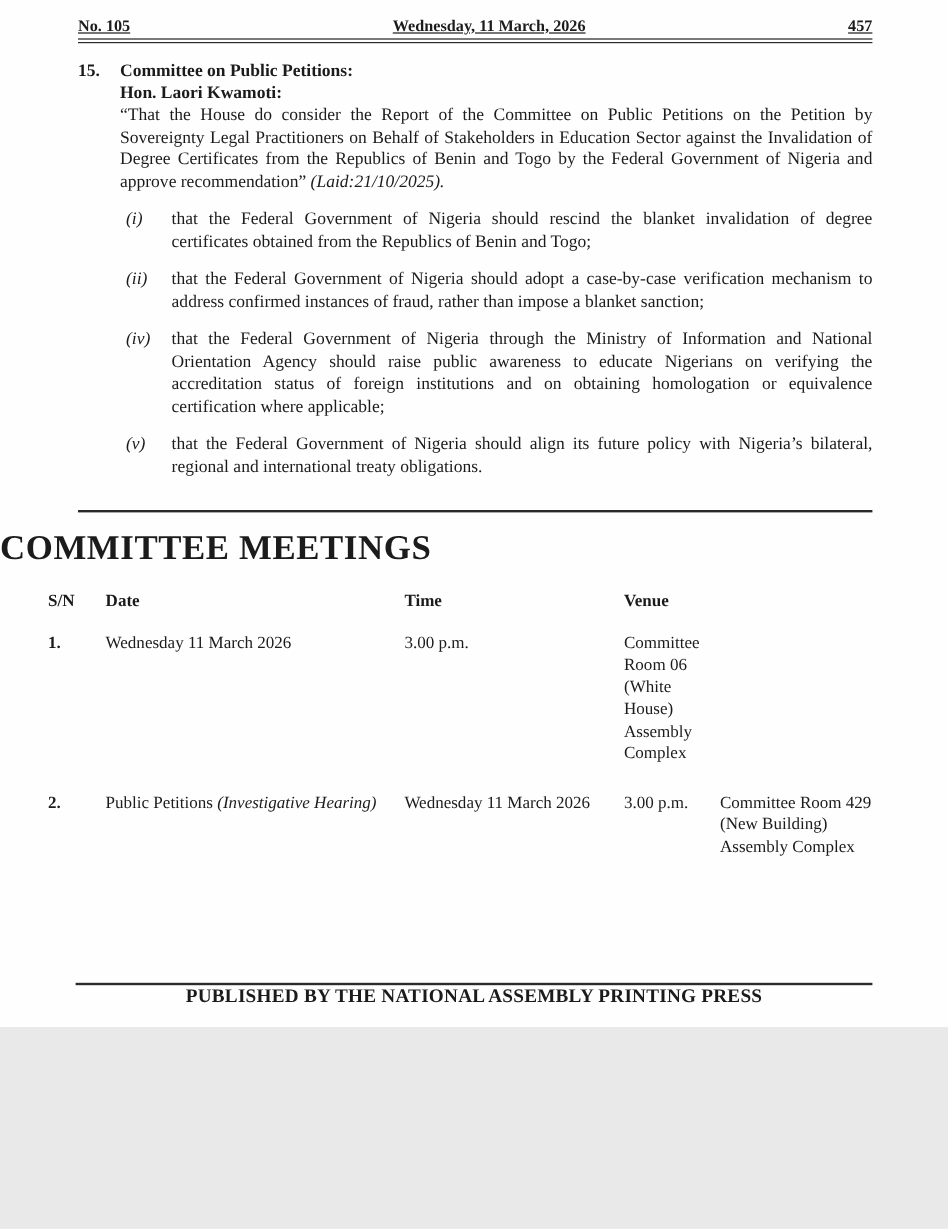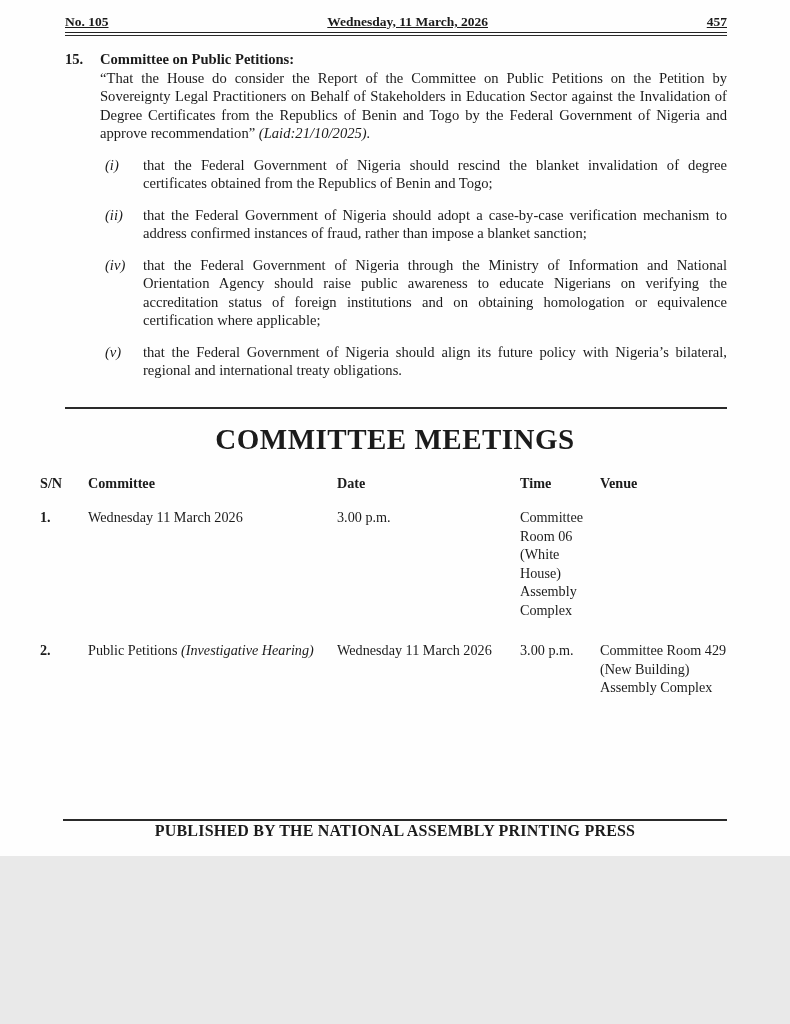--- a/index.html
+++ b/index.html
@@ -55,21 +55,21 @@
   .rec-text{flex:1;text-align:justify;}
 
   
   .section-rule{
     margin:14px 63px 0 65px;
     border-top:2px solid #2a2a2a;
     height:0;
   }
   .section-title{
     margin-top:14px;
-    text-align:center;
+    text-align:left;
     font-weight:bold;
     font-size:29px;
     letter-spacing:.5px;
   }
 
   
   .mtable{
     margin:18px 63px 0 40px;
     font-size:14.2px;
     line-height:18.5px;
@@ -108,20 +108,21 @@
     <span>Wednesday, 11 March, 2026</span>
     <span>457</span>
   </div>
   <div class="runhead-rule2"></div>
 
   <div class="main">
     <div class="item-head">
       <div class="item-number">15.</div>
       <div class="item-body">
         <div class="item-title">Committee on Public Petitions:</div>
+        <div class="item-sponsor">Hon. Laori Kwamoti:</div>
         <div class="motion"><span>“That the House do consider the Report of the Committee on Public Petitions on the Petition by Sovereignty Legal Practitioners on Behalf of Stakeholders in Education Sector against the Invalidation of Degree Certificates from the Republics of Benin and Togo by the Federal Government of Nigeria and approve recommendation” </span><span class="laid">(Laid:21/10/2025).</span></div>
 
         <div class="recs">
           <div class="rec">
             <div class="rec-marker">(i)</div>
             <div class="rec-text">that the Federal Government of Nigeria should rescind the blanket invalidation of degree certificates obtained from the Republics of Benin and Togo;</div>
           </div>
           <div class="rec">
             <div class="rec-marker">(ii)</div>
             <div class="rec-text">that the Federal Government of Nigeria should adopt a case-by-case verification mechanism to address confirmed instances of fraud, rather than impose a blanket sanction;</div>
@@ -138,21 +139,20 @@
       </div>
     </div>
   </div>
 
   <div class="section-rule"></div>
   <div class="section-title">COMMITTEE MEETINGS</div>
 
   <div class="mtable">
     <div class="mrow head">
       <div>S/N</div>
-      <div>Committee</div>
       <div>Date</div>
       <div>Time</div>
       <div>Venue</div>
     </div>
 
     <div class="mrow body">
       <div class="cell-sn">1.</div>
       <div>Wednesday 11 March 2026</div>
       <div>3.00 p.m.</div>
       <div>

